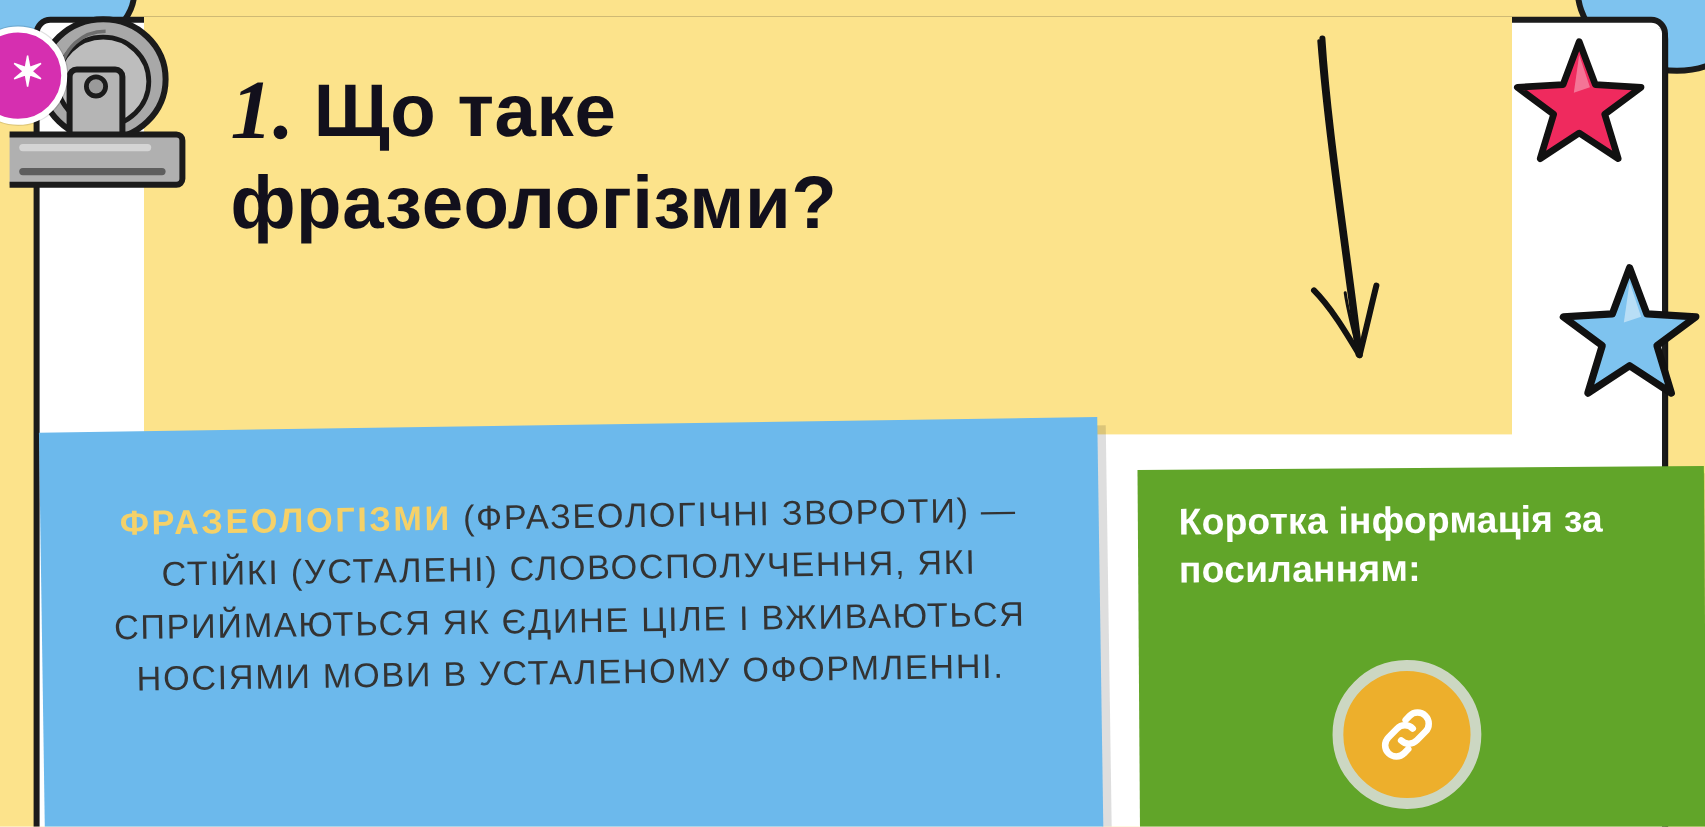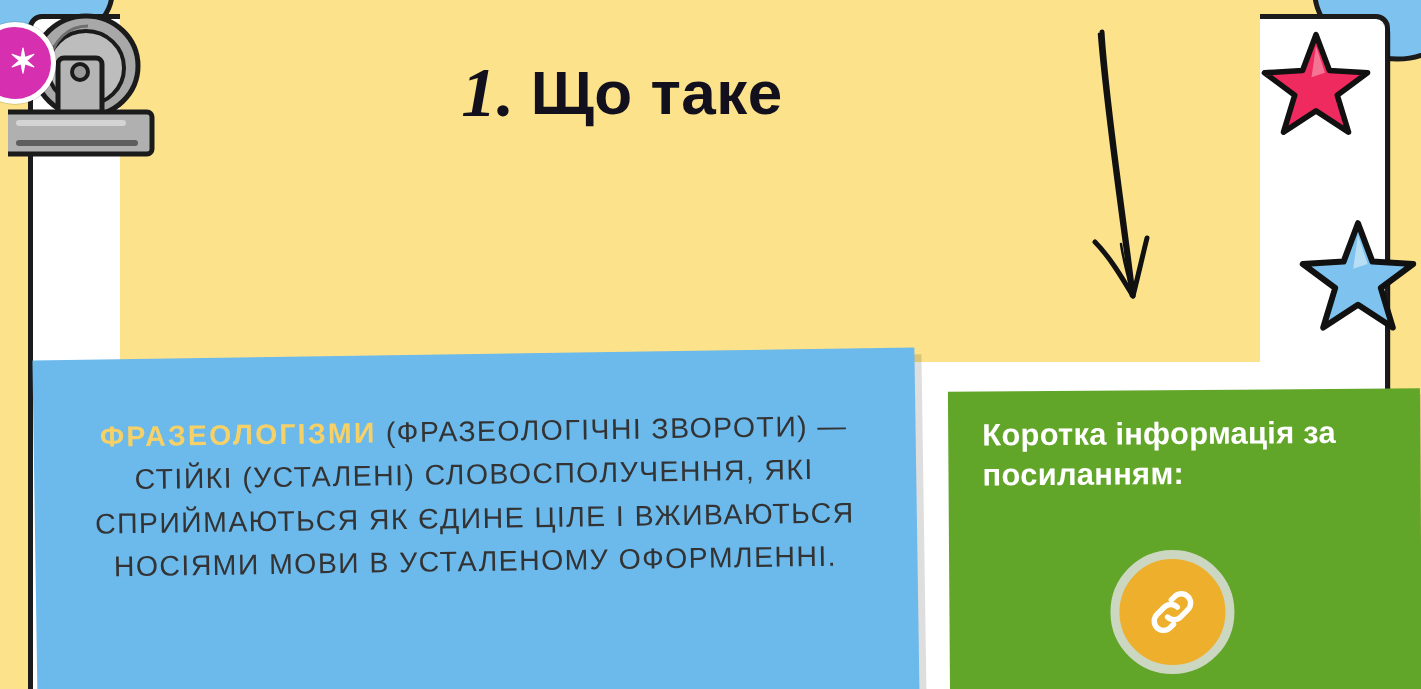--- a/index.html
+++ b/index.html
@@ -80,29 +80,28 @@
   .title-card {
     position: absolute;
     left: 120px;
     top: 14px;
     width: 1140px;
     height: 348px;
     background: #fce38b;
   }
   .title-text {
     position: absolute;
-    left: 62px;
+    left: 72px;
     top: 36px;
     width: 880px;
     color: #12101c;
     font-size: 62px;
     font-weight: bold;
     line-height: 1.18;
     letter-spacing: .5px;
-    text-align: center;
   }
   .title-num {
     display: inline-block;
     font-family: "Liberation Serif", serif;
     font-style: italic;
     font-weight: bold;
     font-size: 70px;
     transform: translateY(2px);
     margin-right: 16px;
   }
@@ -186,20 +185,21 @@
 <div id="slide">
 
   <div class="blob blob-tl"></div>
   <div class="blob blob-tr"></div>
 
   <div class="page-sheet"></div>
 
   <div class="title-card">
     <div class="title-text">
       <span class="title-num">1.</span><span>Що  таке</span><br>
+      <span>фразеологізми?</span>
     </div>
   </div>
 
   <svg class="arrow" viewBox="0 0 170 320">
     <path d="M47 18 C 52 95, 66 180, 78 280" stroke="#111" stroke-width="5" fill="none" stroke-linecap="round"></path>
     <path d="M44 20 C 50 96, 63 182, 76 282" stroke="#111" stroke-width="2.5" fill="none" stroke-linecap="round"></path>
     <path d="M78 282 C 66 262, 54 242, 40 228" stroke="#111" stroke-width="5" fill="none" stroke-linecap="round"></path>
     <path d="M78 282 C 84 258, 88 240, 92 224" stroke="#111" stroke-width="5" fill="none" stroke-linecap="round"></path>
     <path d="M78 282 C 72 260, 68 244, 66 230" stroke="#111" stroke-width="2.5" fill="none" stroke-linecap="round"></path>
   </svg>

